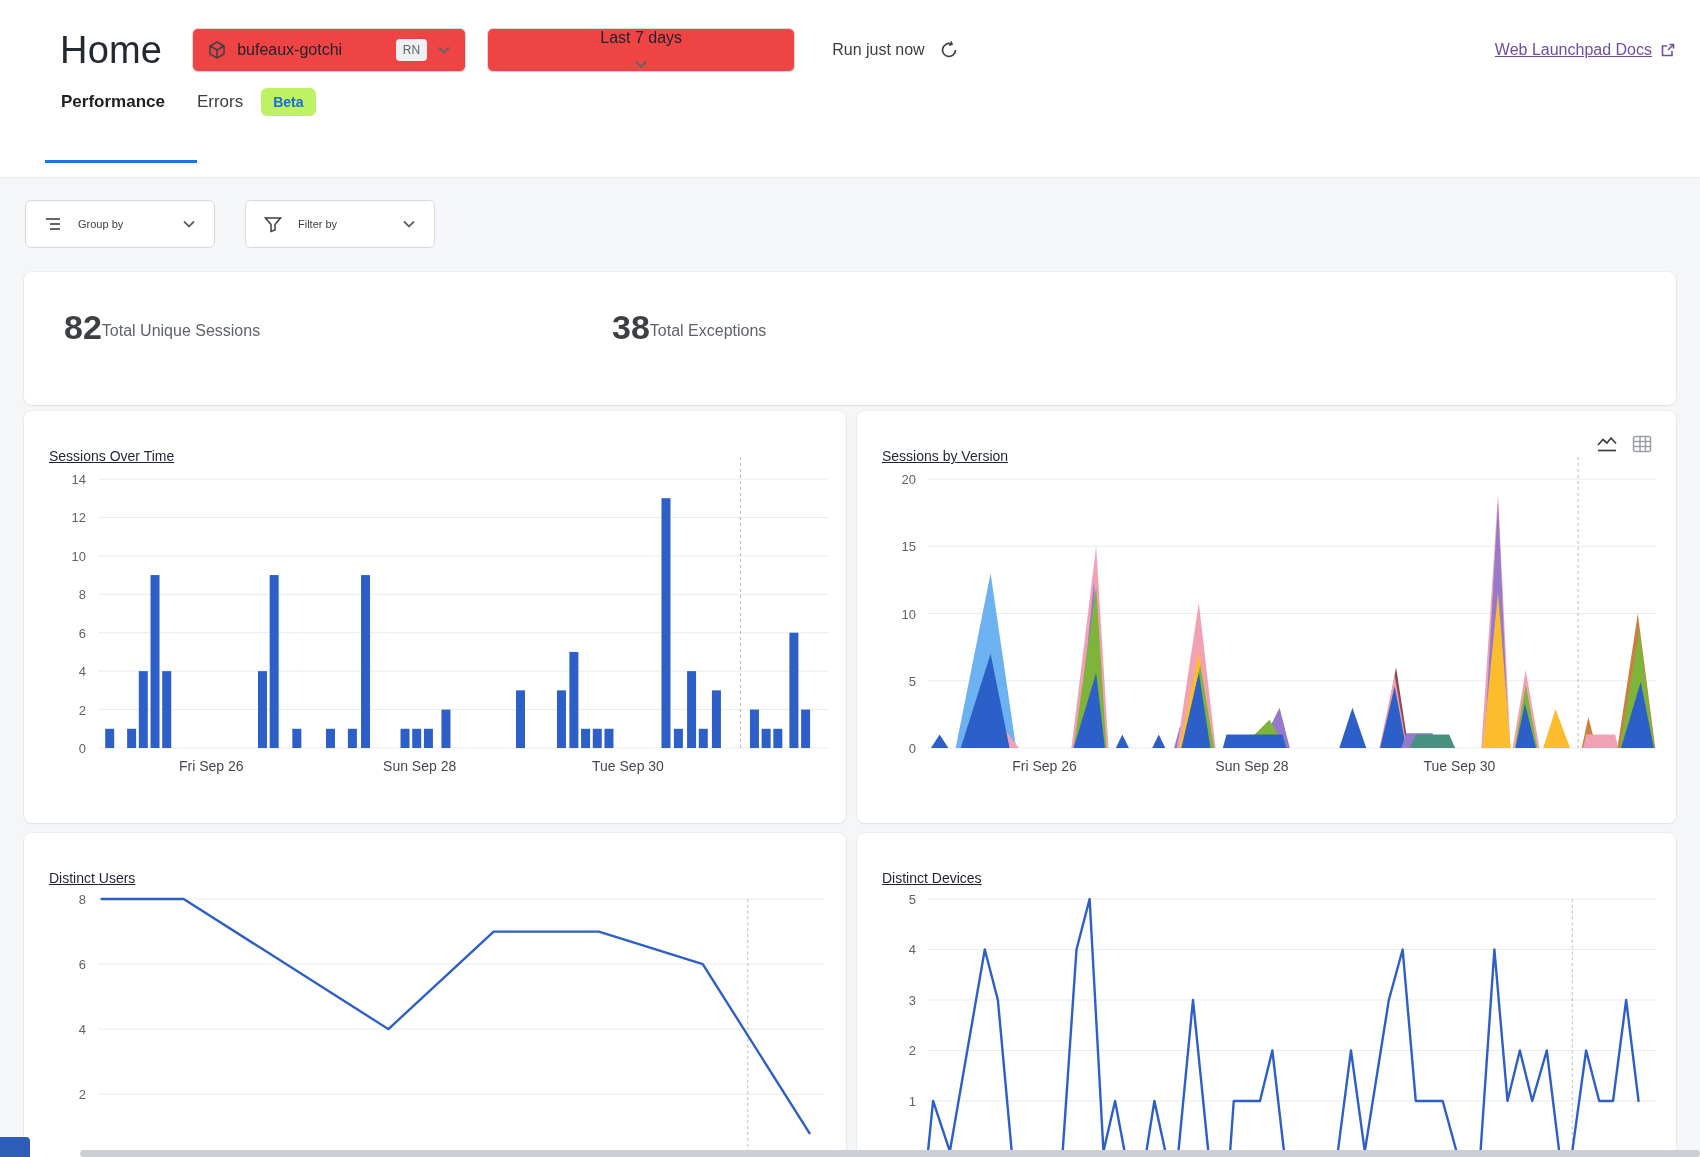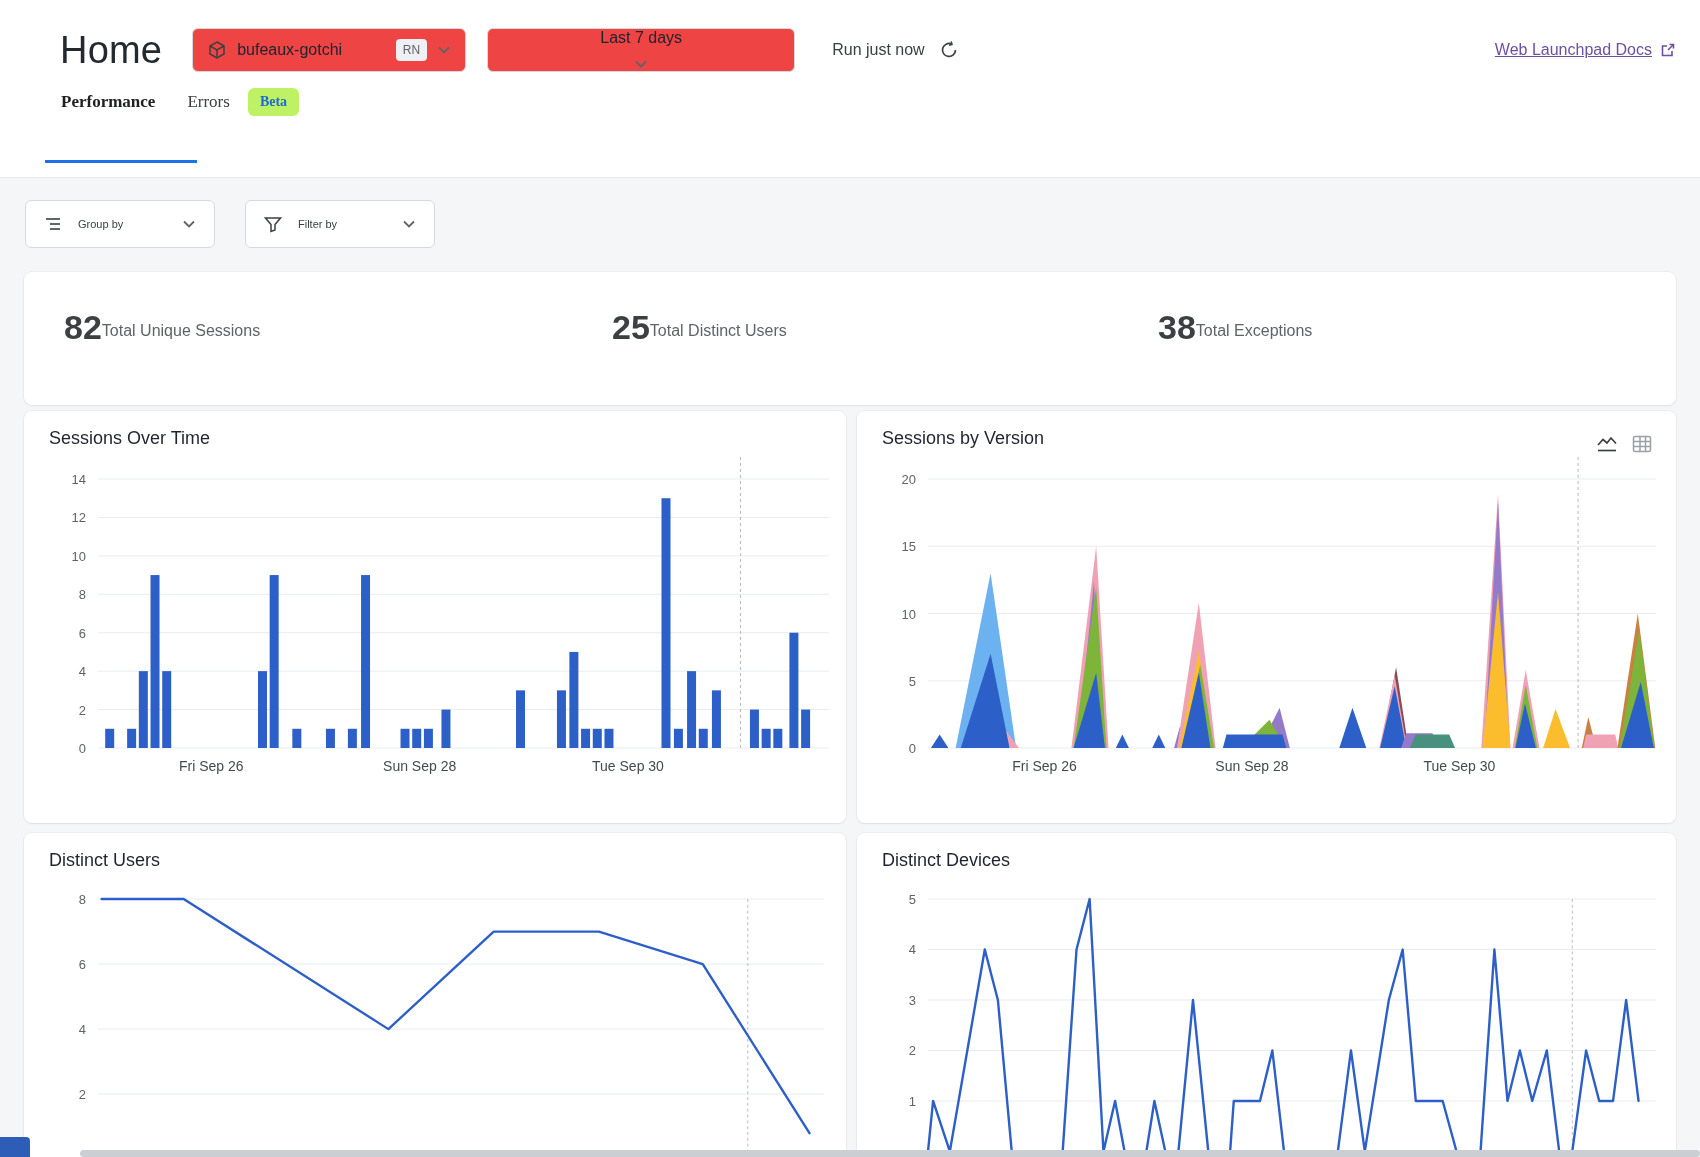--- a/index.html
+++ b/index.html
@@ -12,21 +12,21 @@
     background:#ef4444; height:44px; padding:0 14px; cursor:pointer; }
   .app-sel { margin-left:30px; width:274px; }
   .date-sel { margin-left:21px; width:308px; justify-content:space-between;flex-direction:column; }
   .sel-label { font-size:16px; color:#202430; }
   .badge-rn { background:#eef0f4; color:#5f6368; font-size:12px; font-weight:500; border-radius:4px;
     padding:4px 7px; margin-left:auto; }
   .run-wrap { display:flex; align-items:center; gap:14px; margin-left:37px; }
   .run-label { font-size:16px; color:#3c4043; }
   .docs-link { margin-left:auto; display:flex; align-items:center; gap:8px; color:#6d4fa1;
     font-size:16px; text-decoration:underline; cursor:pointer; }
-  .tabs { display:flex; align-items:center; padding-left:29px; margin-top:16px; gap:32px; position:relative;font-family:Liberation Serif, serif; }
+  .tabs { display:flex; align-items:center; padding-left:29px; margin-top:16px; gap:32px; position:relative; }
   .tab { font-size:17px; color:#3c4043; cursor:pointer; display:flex; align-items:center; gap:18px; }
   .tab.active { color:#202124; font-weight:700; }
   .badge-beta { background:#bef264; color:#1b6ad6; font-size:14px; font-weight:700;
     border-radius:6px; padding:6px 12px; }
   .tab-underline { position:absolute; left:13px; bottom:-47px; width:152px; height:3px; background:#1a73e8; }
   .filters { display:flex; gap:30px; margin:22px 0 0 25px; }
   .filter-btn { display:flex; align-items:center; gap:12px; background:#fff; border:1px solid #d7dadd;
     border-radius:6px; height:48px; padding:0 18px; width:190px; cursor:pointer; }
   .filter-btn .lbl { font-size:11px; color:#3c4043; flex:1; text-align:left; margin-left:4px; }
   .card { background:#fff; border-radius:8px; box-shadow:0 1px 2px rgba(60,64,67,.08), 0 0 0 1px #eceef1; }
@@ -35,21 +35,21 @@
   .stat:nth-child(1){ width:548px; } .stat:nth-child(2){ width:546px; }
   .stat-value { font-size:34px; font-weight:700; color:#3c4043; }
   .stat-label { font-size:16px; color:#5f6368; margin-top:14px; }
   .charts-row { display:flex; gap:11px; margin:6px 0 0 24px; }
   .charts-row.second { margin-top:10px; }
   .chart-card { position:relative; }
   .c-tall { width:822px; height:412px; }
   .c-tall2 { width:819px; height:412px; }
   .c-cut { width:822px; height:400px; }
   .c-cut2 { width:819px; height:400px; }
-  .chart-title { position:absolute; left:25px; top:17px; font-size:18px; color:#1f2430; }
+  .chart-title { position:absolute; left:25px; top:37px; font-size:14px; color:#1f2430;text-decoration:underline; }
   .chart-svg { position:absolute; inset:0; width:100%; height:100%; }
   .view-icons { position:absolute; right:24px; top:24px; display:flex; gap:14px; align-items:center; }
   .ax { font-size:13px; fill:#5f6368; font-family:"Liberation Sans", sans-serif; }
   .axd { font-size:14px; fill:#454a50; font-family:"Liberation Sans", sans-serif; }
   .bottom-strip { position:fixed; left:80px; right:0; bottom:0; height:7px; background:#cbced3; border-radius:4px; }
   .chat-peek { position:fixed; left:0; bottom:0; width:30px; height:20px; background:#2e5db8; border-radius:0 4px 0 0; }
   .icon { display:inline-flex; }
 </style>
 </head>
 <body>
@@ -146,24 +146,20 @@
         <path d="M2 4.5 L7 9.5 L12 4.5"></path>
       </svg>
     </span>
   </button>
 </div>
 
 <div class="card stats-card">
   <div class="stat">
     <span class="stat-value">82</span>
     <span class="stat-label">Total Unique Sessions</span>
-  </div>
-  <div class="stat">
-    <span class="stat-value">25</span>
-    <span class="stat-label">Total Distinct Users</span>
   </div>
   <div class="stat">
     <span class="stat-value">38</span>
     <span class="stat-label">Total Exceptions</span>
   </div>
 </div>
 
 <div class="charts-row">
   <div class="card chart-card c-tall">
     <div class="chart-title">Sessions Over Time</div>

